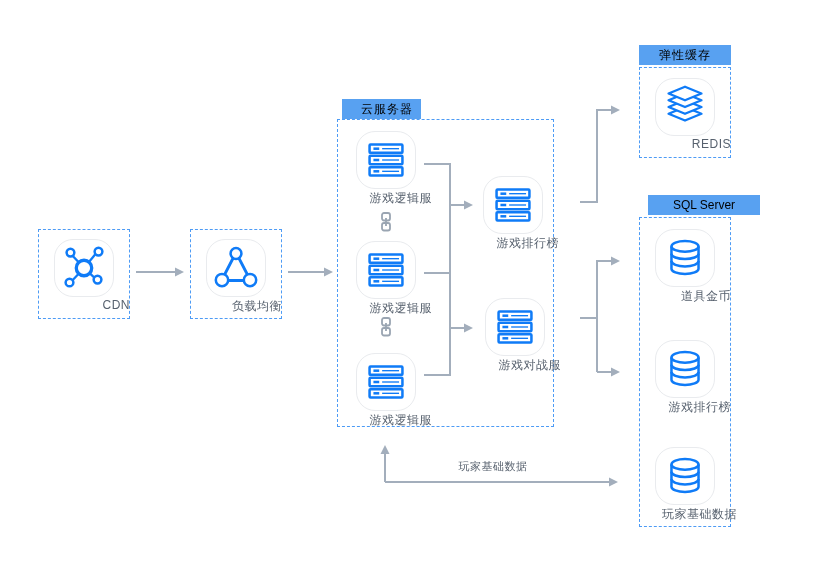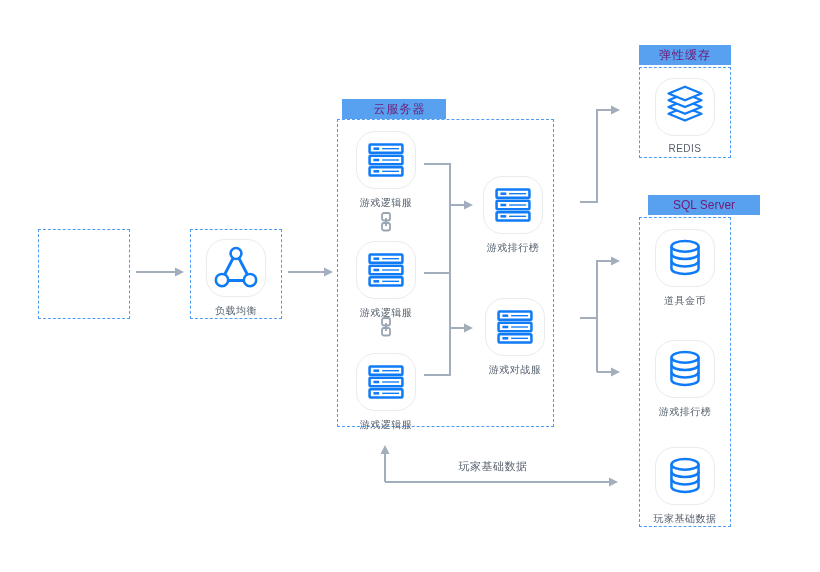--- a/index.html
+++ b/index.html
@@ -17,36 +17,36 @@
     width:820px;height:572px;position:relative;overflow:hidden;
   }
   .canvas{position:absolute;left:0;top:0;width:820px;height:572px;background:#fff;}
 
   
   .frame{
     position:absolute;border:1px dashed var(--dashed-border);
     background:transparent;
   }
   .tag{
-    position:absolute;background:var(--tag-background);color:#701a75;
+    position:absolute;background:var(--tag-background);color:#000000;
     font-size:12px;line-height:20px;height:20px;text-align:center;
     letter-spacing:1px;
   }
 
   
   .node{position:absolute;width:92px;text-align:center;}
   .node.wide{width:104px;}
   .squircle{
     width:60px;height:58px;margin:0 auto;background:#ffffff;
     border:1px solid var(--node-border);border-radius:19px;
     display:flex;align-items:center;justify-content:center;
   }
   .node-caption{
-    margin-top:7px;font-size:10px;color:var(--label-text);
-    letter-spacing:0.5px;white-space:nowrap;
+    margin-top:1px;font-size:12px;color:var(--label-text);
+    letter-spacing:0.5px;white-space:nowrap;text-align:right;
   }
   .node-icon{width:60px;height:58px;color:var(--icon-blue);display:block;}
   .chain{position:absolute;width:14px;height:20px;color:#9aa5b2;}
 
   
   svg.overlay{
     position:absolute;left:0;top:0;width:820px;height:572px;
     pointer-events:none;
   }
   .edge{stroke:var(--arrow-gray);stroke-width:2;fill:none;}
@@ -146,32 +146,40 @@
     <path class="edge" d="M580,318 H597 M597,372 V261 H611 M597,372 H611"></path>
     <polygon class="head" points="620,261 611,256.5 611,265.5"></polygon>
     <polygon class="head" points="620,372 611,367.5 611,376.5"></polygon>
 
     <path class="edge" d="M385,482 V454 M385,482 H609"></path>
     <polygon class="head" points="385,445 380.5,454 389.5,454"></polygon>
     <polygon class="head" points="618,482 609,477.5 609,486.5"></polygon>
   </svg>
 
   <div class="frame" style="left:38px;top:229px;width:92px;height:90px;"></div>
+  <div class="node" style="left:38px;top:239px;">
+    <div class="squircle">
+      <svg class="node-icon" viewBox="0 0 60 58">
+          <use href="#icon-cdn"></use>
+        </svg>
+    </div>
+    <div class="node-caption">CDN</div>
+  </div>
 
   <div class="frame" style="left:190px;top:229px;width:92px;height:90px;"></div>
   <div class="node" style="left:190px;top:239px;">
     <div class="squircle">
       <svg class="node-icon" viewBox="0 0 60 58">
           <use href="#icon-lb"></use>
         </svg>
     </div>
     <div class="node-caption">负载均衡</div>
   </div>
 
-  <div class="tag" style="left:342px;top:99px;width:104px;padding-left:11px;">云服务器</div>
+  <div class="tag" style="left:342px;top:99px;width:79px;padding-left:11px;">云服务器</div>
   <div class="frame" style="left:337px;top:119px;width:217px;height:308px;"></div>
 
   <div class="node" style="left:340px;top:131px;">
     <div class="squircle">
       <svg class="node-icon" viewBox="0 0 60 58">
           <use href="#icon-server"></use>
         </svg>
     </div>
     <div class="node-caption">游戏逻辑服</div>
   </div>

